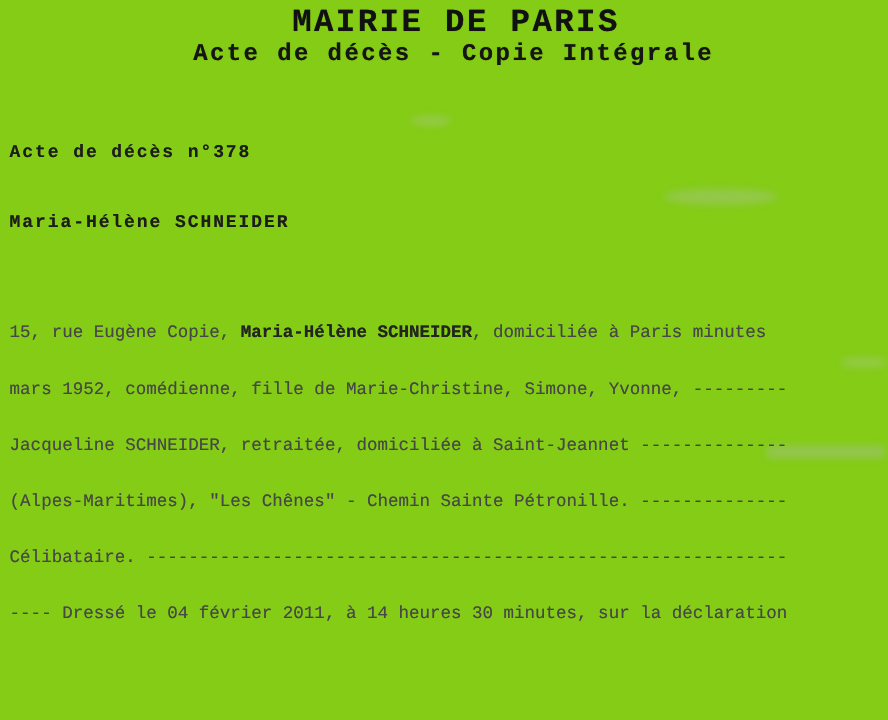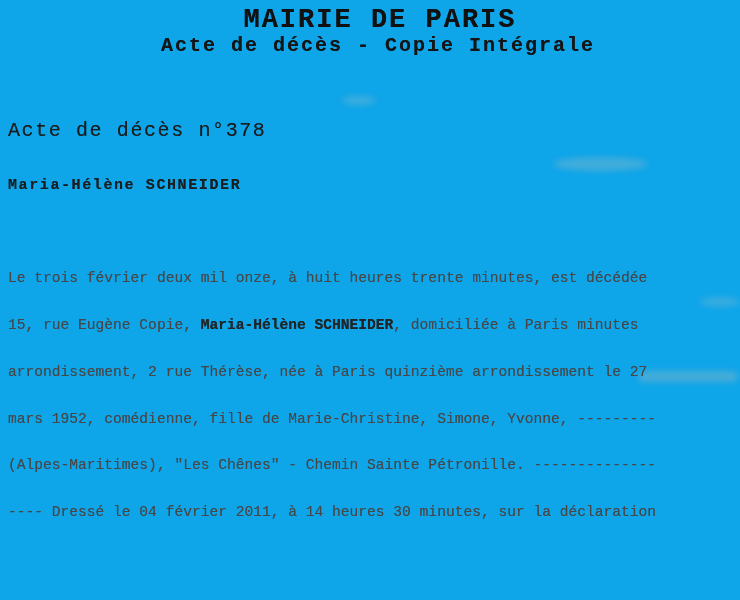--- a/index.html
+++ b/index.html
@@ -5,21 +5,21 @@
   html,body{margin:0;padding:0;}
   body{
     width:740px;height:600px;
     background:#f4f6f5;
     font-family:"Liberation Mono", monospace;
     overflow:hidden;
   }
   .page{
     position:relative;
     width:740px;height:600px;
-    background:#0ea5e9;
+    background:#84cc16;
   }
   
   .smudge{
     position:absolute;
     border-radius:50%;
     filter:blur(3px);
     pointer-events:none;
   }
   .s1{left:553px;top:157px;width:95px;height:14px;background:rgba(183,192,189,0.30);}
   .s2{left:638px;top:371px;width:100px;height:11px;background:rgba(176,186,183,0.35);border-radius:6px;}
@@ -37,21 +37,21 @@
   .doc-subtitle{
     position:absolute;left:8px;top:34px;width:740px;
     text-align:center;
     font-weight:bold;font-size:20px;letter-spacing:2px;
     color:#151515;
     text-shadow:0 0 0.6px rgba(0,0,0,0.55);
     white-space:pre;
   }
   .act-number{
     position:absolute;left:8px;top:119px;
-    font-weight:normal;font-size:20px;letter-spacing:1.6px;
+    font-weight:bold;font-size:15px;letter-spacing:1.6px;
     color:#1d1d1d;
     text-shadow:0 0 0.5px rgba(0,0,0,0.5);
     white-space:pre;
   }
   .deceased-name{
     position:absolute;left:8px;top:177px;
     font-weight:bold;font-size:15px;letter-spacing:1.6px;
     color:#1d1d1d;
     text-shadow:0 0 0.5px rgba(0,0,0,0.5);
     white-space:pre;
@@ -94,25 +94,25 @@
   <div class="smudge s3"></div>
   <div class="smudge s4"></div>
 
   <div class="doc-title">MAIRIE DE PARIS</div>
   <div class="doc-subtitle">Acte de décès - Copie Intégrale</div>
 
   <div class="act-number">Acte de décès n°378</div>
   <div class="deceased-name">Maria-Hélène SCHNEIDER</div>
 
   <div class="body-text">
-    <div>Le trois février deux mil onze, à huit heures trente minutes, est décédée</div>
     <div><span>15, rue Eugène Copie, </span><span class="b">Maria-Hélène SCHNEIDER</span><span>, domiciliée à Paris minutes</span></div>
-    <div>arrondissement, 2 rue Thérèse, née à Paris quinzième arrondissement le 27</div>
     <div>mars 1952, comédienne, fille de Marie-Christine, Simone, Yvonne, ---------</div>
+    <div>Jacqueline SCHNEIDER, retraitée, domiciliée à Saint-Jeannet --------------</div>
     <div>(Alpes-Maritimes), "Les Chênes" - Chemin Sainte Pétronille. --------------</div>
+    <div>Célibataire. -------------------------------------------------------------</div>
     <div>---- Dressé le 04 février 2011, à 14 heures 30 minutes, sur la déclaration</div>
     
     
     
     
     
   </div>
 
   <div class="margin-note">
   </div>

